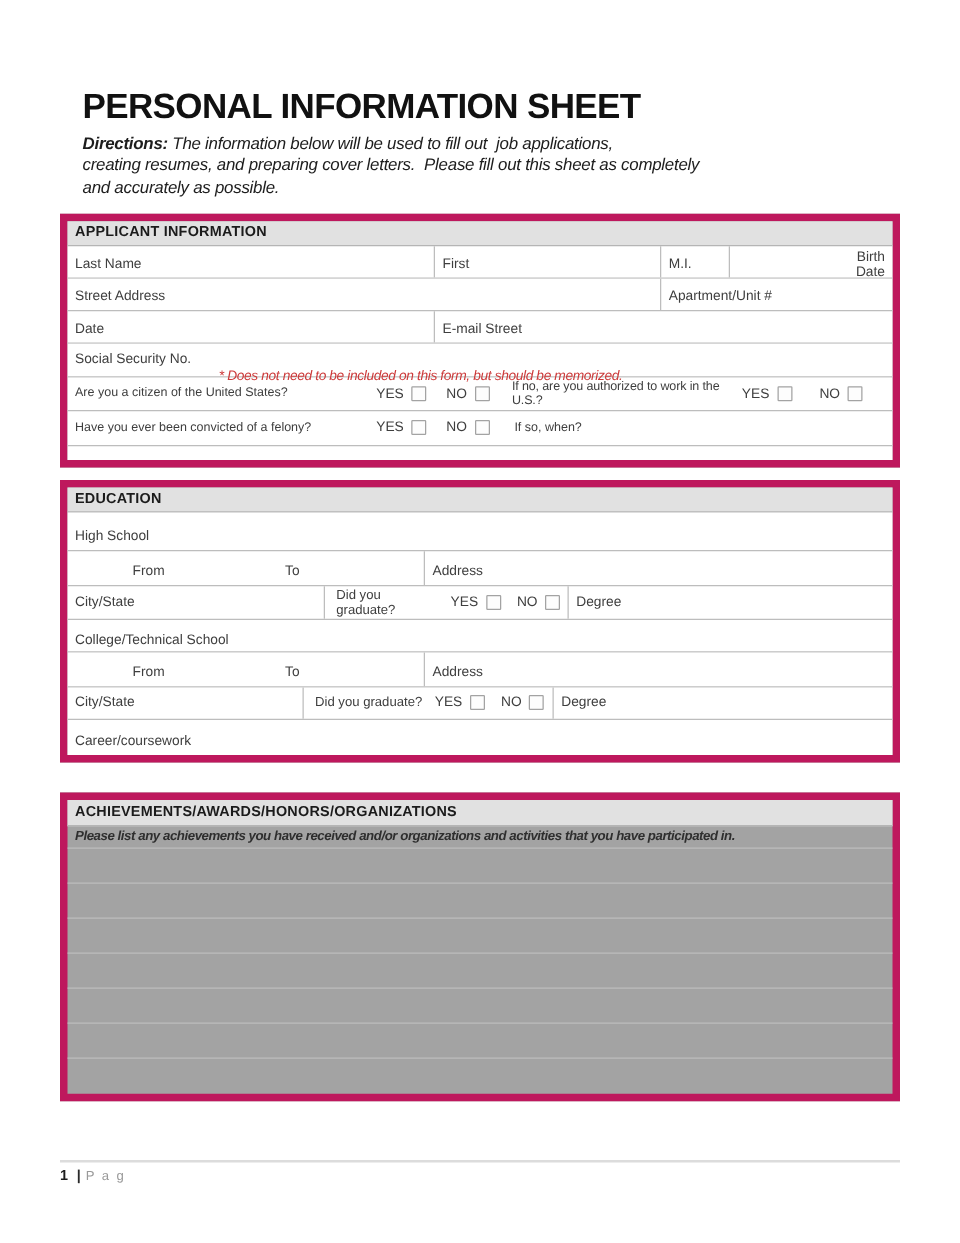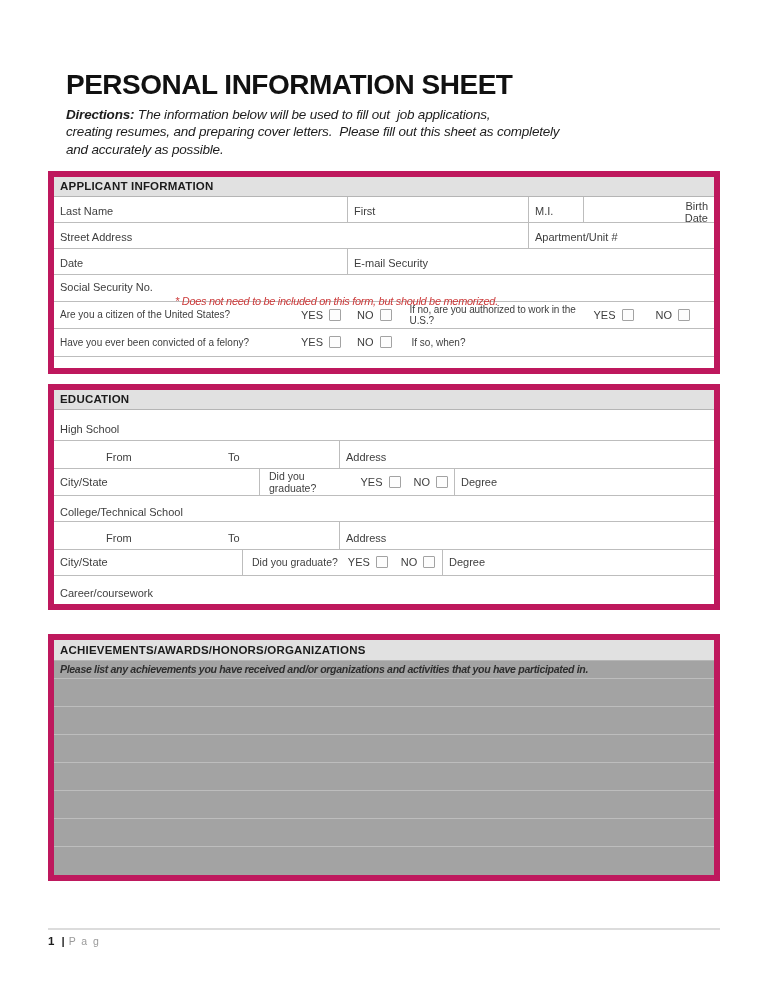--- a/index.html
+++ b/index.html
@@ -139,21 +139,21 @@
     </div>
 
     <div class="frow" style="height:26px">
       <div class="fcell" style="flex:0 0 475px"><span class="lbl">Street Address</span></div>
       <div class="fcell grow"><span class="lbl">Apartment/Unit #</span></div>
     </div>
 
 
     <div class="frow" style="height:26px">
       <div class="fcell" style="flex:0 0 294px"><span class="lbl">Date</span></div>
-      <div class="fcell grow"><span class="lbl">E-mail Security</span></div>
+      <div class="fcell grow"><span class="lbl">E-mail Street</span></div>
     </div>
 
     <div class="frow" style="height:27px">
       <div class="fcell grow ssn-cell">
         <span class="lbl">Social Security No.</span>
         <div class="ssn-note">* Does not need to be included on this form, but should be memorized.</div>
       </div>
     </div>
 
     <div class="frow qrow" style="height:27px">

